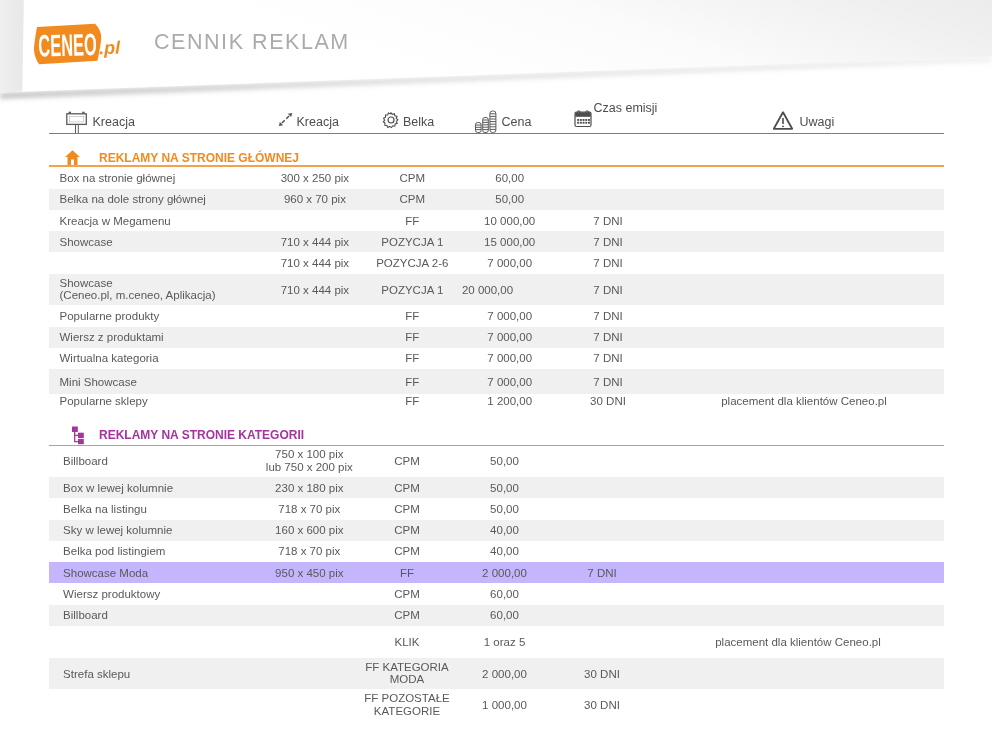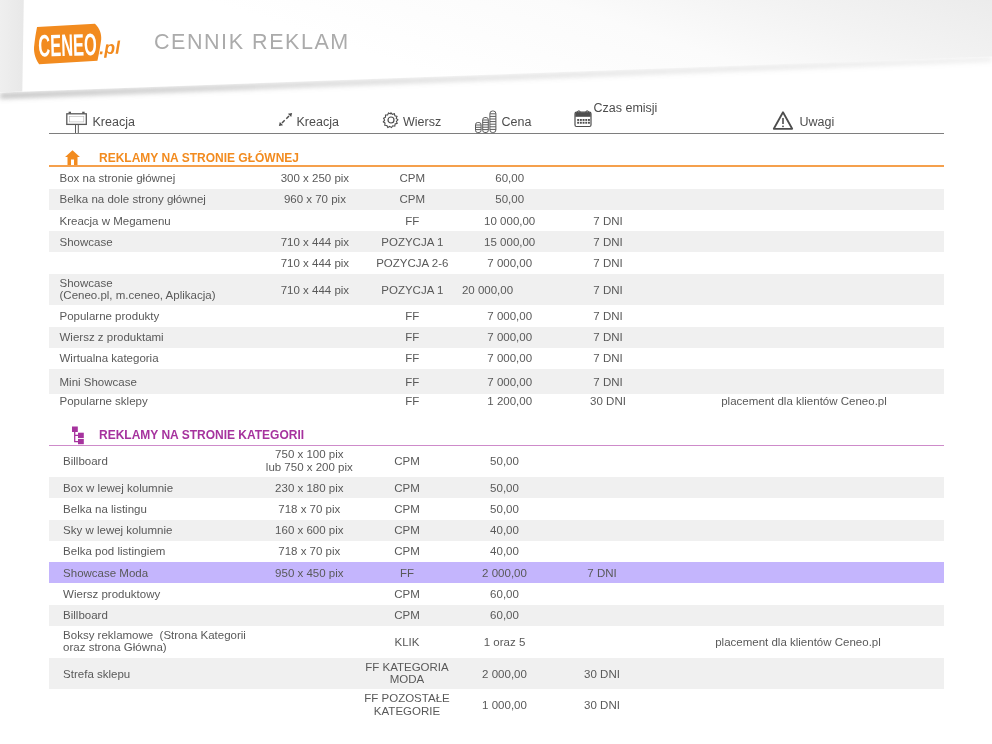--- a/index.html
+++ b/index.html
@@ -66,21 +66,21 @@
   </g>
 </svg>
 <div class="abs hdr" style="left:296.5px;top:114.5px;">Kreacja</div>
 
 <svg class="abs" style="left:381.5px;top:111px" width="18" height="18" viewBox="0 0 18 18">
   <g fill="none" stroke="#4d4d4d" stroke-width="1.2">
     <circle cx="9" cy="9" r="3"></circle>
     <path d="M9,1.8 L10.3,3.4 L12.4,2.8 L12.9,4.9 L15,5.4 L14.2,7.4 L15.9,8.8 L14.4,10.4 L15.2,12.4 L13.1,13 L12.8,15.2 L10.7,14.8 L9.5,16.6 L7.7,15.4 L5.8,16.4 L4.9,14.4 L2.8,14.2 L3,12.1 L1.3,10.8 L2.6,9.1 L1.6,7.2 L3.5,6.2 L3.5,4 L5.6,4 L6.5,2 L8.4,2.9 Z" stroke-width="1.1"></path>
   </g>
 </svg>
-<div class="abs hdr" style="left:403px;top:114.5px;">Wiersz</div>
+<div class="abs hdr" style="left:403px;top:114.5px;">Belka</div>
 
 <svg class="abs" style="left:474px;top:109px" width="24" height="26" viewBox="0 0 24 26">
   <g fill="none" stroke="#5a5a5a" stroke-width="1">
     <rect x="1.5" y="13.5" width="5.6" height="10" rx="2.2"></rect>
     <path d="M1.5,16 h5.6 M1.5,18.3 h5.6 M1.5,20.6 h5.6"></path>
     <rect x="8.7" y="8.5" width="5.6" height="15" rx="2.2"></rect>
     <path d="M8.7,11 h5.6 M8.7,13.4 h5.6 M8.7,15.8 h5.6 M8.7,18.2 h5.6 M8.7,20.6 h5.6"></path>
     <rect x="15.9" y="2" width="6" height="21.5" rx="2.6"></rect>
     <path d="M15.9,4.8 h6 M15.9,7.4 h6 M15.9,10 h6 M15.9,12.6 h6 M15.9,15.2 h6 M15.9,17.8 h6 M15.9,20.4 h6"></path>
   </g>
@@ -244,21 +244,20 @@
     <div class="cn" style="left:14.6px">Wiersz produktowy</div>
     <div class="cc" style="left:358.5px">CPM</div>
     <div class="cc" style="left:456.0px">60,00</div>
   </div>
 <div class="row" style="top:604.7px;height:21.3px;background:#f0f0f0;">
     <div class="cn" style="left:14.6px">Billboard</div>
     <div class="cc" style="left:358.5px">CPM</div>
     <div class="cc" style="left:456.0px">60,00</div>
   </div>
 <div class="row" style="top:626.0px;height:31.7px;">
-    <div class="cn" style="left:14.6px">Boksy reklamowe&nbsp; (Strona Kategorii<br>oraz strona Główna)</div>
     <div class="cc" style="left:358.5px">KLIK</div>
     <div class="cc" style="left:456.0px">1 oraz 5</div>
     <div class="cc" style="left:749.5px">placement dla klientów Ceneo.pl</div>
   </div>
 <div class="row" style="top:657.7px;height:31.7px;background:#f0f0f0;">
     <div class="cn" style="left:14.6px">Strefa sklepu</div>
     <div class="cc" style="left:358.5px">FF KATEGORIA<br>MODA</div>
     <div class="cc" style="left:456.0px">2 000,00</div>
     <div class="cc" style="left:553.5px">30 DNI</div>
   </div>

